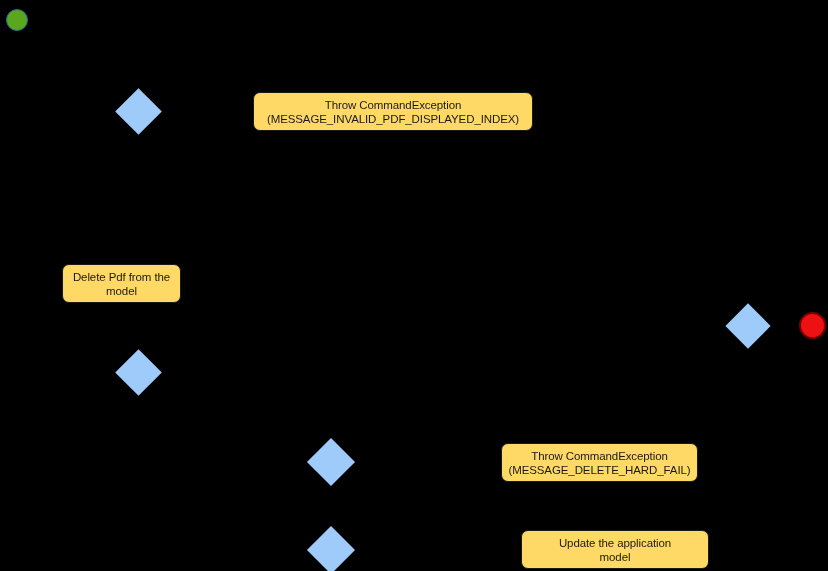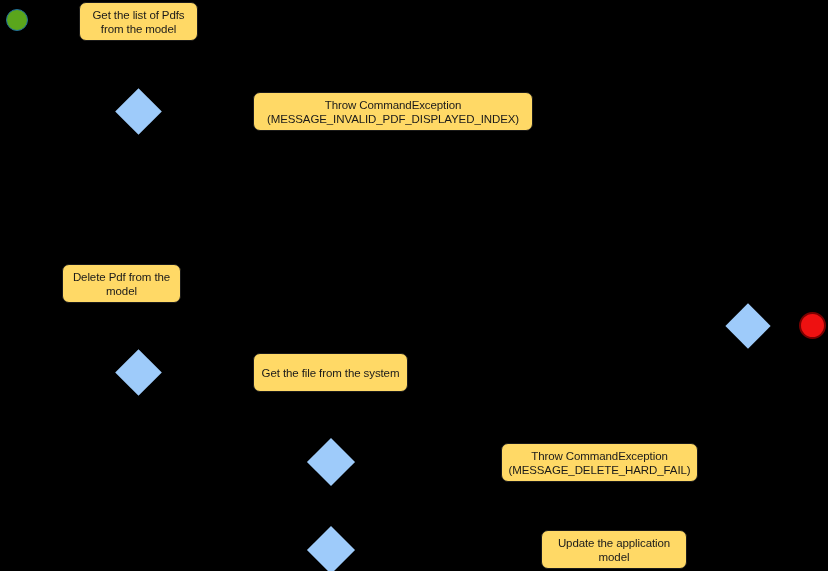--- a/index.html
+++ b/index.html
@@ -60,43 +60,40 @@
     border: 2.5px solid #7a0000;
   }
 </style>
 </head>
 <body>
 
 <div id="canvas">
 
   <div class="node-start" style="left: 6px; top: 9px; width: 22px; height: 22px;"></div>
 
-  <div class="node-box" style="left: 79px; top: 2px; width: 119px; height: 39px;">Get the list of Pdfs
-from the model</div>
 
   <div class="node-diamond" style="left: 121.5px; top: 94.5px; width: 33px; height: 33px;"></div>
 
   <div class="node-box" style="left: 253px; top: 92px; width: 280px; height: 39px;">Throw CommandException
 (MESSAGE_INVALID_PDF_DISPLAYED_INDEX)</div>
 
 
   <div class="node-box" style="left: 62px; top: 264px; width: 119px; height: 39px;">Delete Pdf from the
 model</div>
 
   <div class="node-diamond" style="left: 732px; top: 310px; width: 32px; height: 32px;"></div>
 
   <div class="node-end" style="left: 799px; top: 312px; width: 27px; height: 27px;"></div>
 
   <div class="node-diamond" style="left: 121.5px; top: 355.5px; width: 33px; height: 33px;"></div>
 
-  <div class="node-box" style="left: 253px; top: 353px; width: 155px; height: 39px;">Get the file from the system</div>
 
   <div class="node-diamond" style="left: 314px; top: 445px; width: 34px; height: 34px;"></div>
 
   <div class="node-box" style="left: 501px; top: 443px; width: 197px; height: 39px;">Throw CommandException
 (MESSAGE_DELETE_HARD_FAIL)</div>
 
   <div class="node-diamond" style="left: 314px; top: 533px; width: 34px; height: 34px;"></div>
 
-  <div class="node-box" style="left: 521px; top: 530px; width: 146px; height: 39px; margin-left: 20px;">Update the application
+  <div class="node-box" style="left: 521px; top: 530px; width: 188px; height: 39px;">Update the application
 model</div>
 
 </div>
 
 </body></html>

